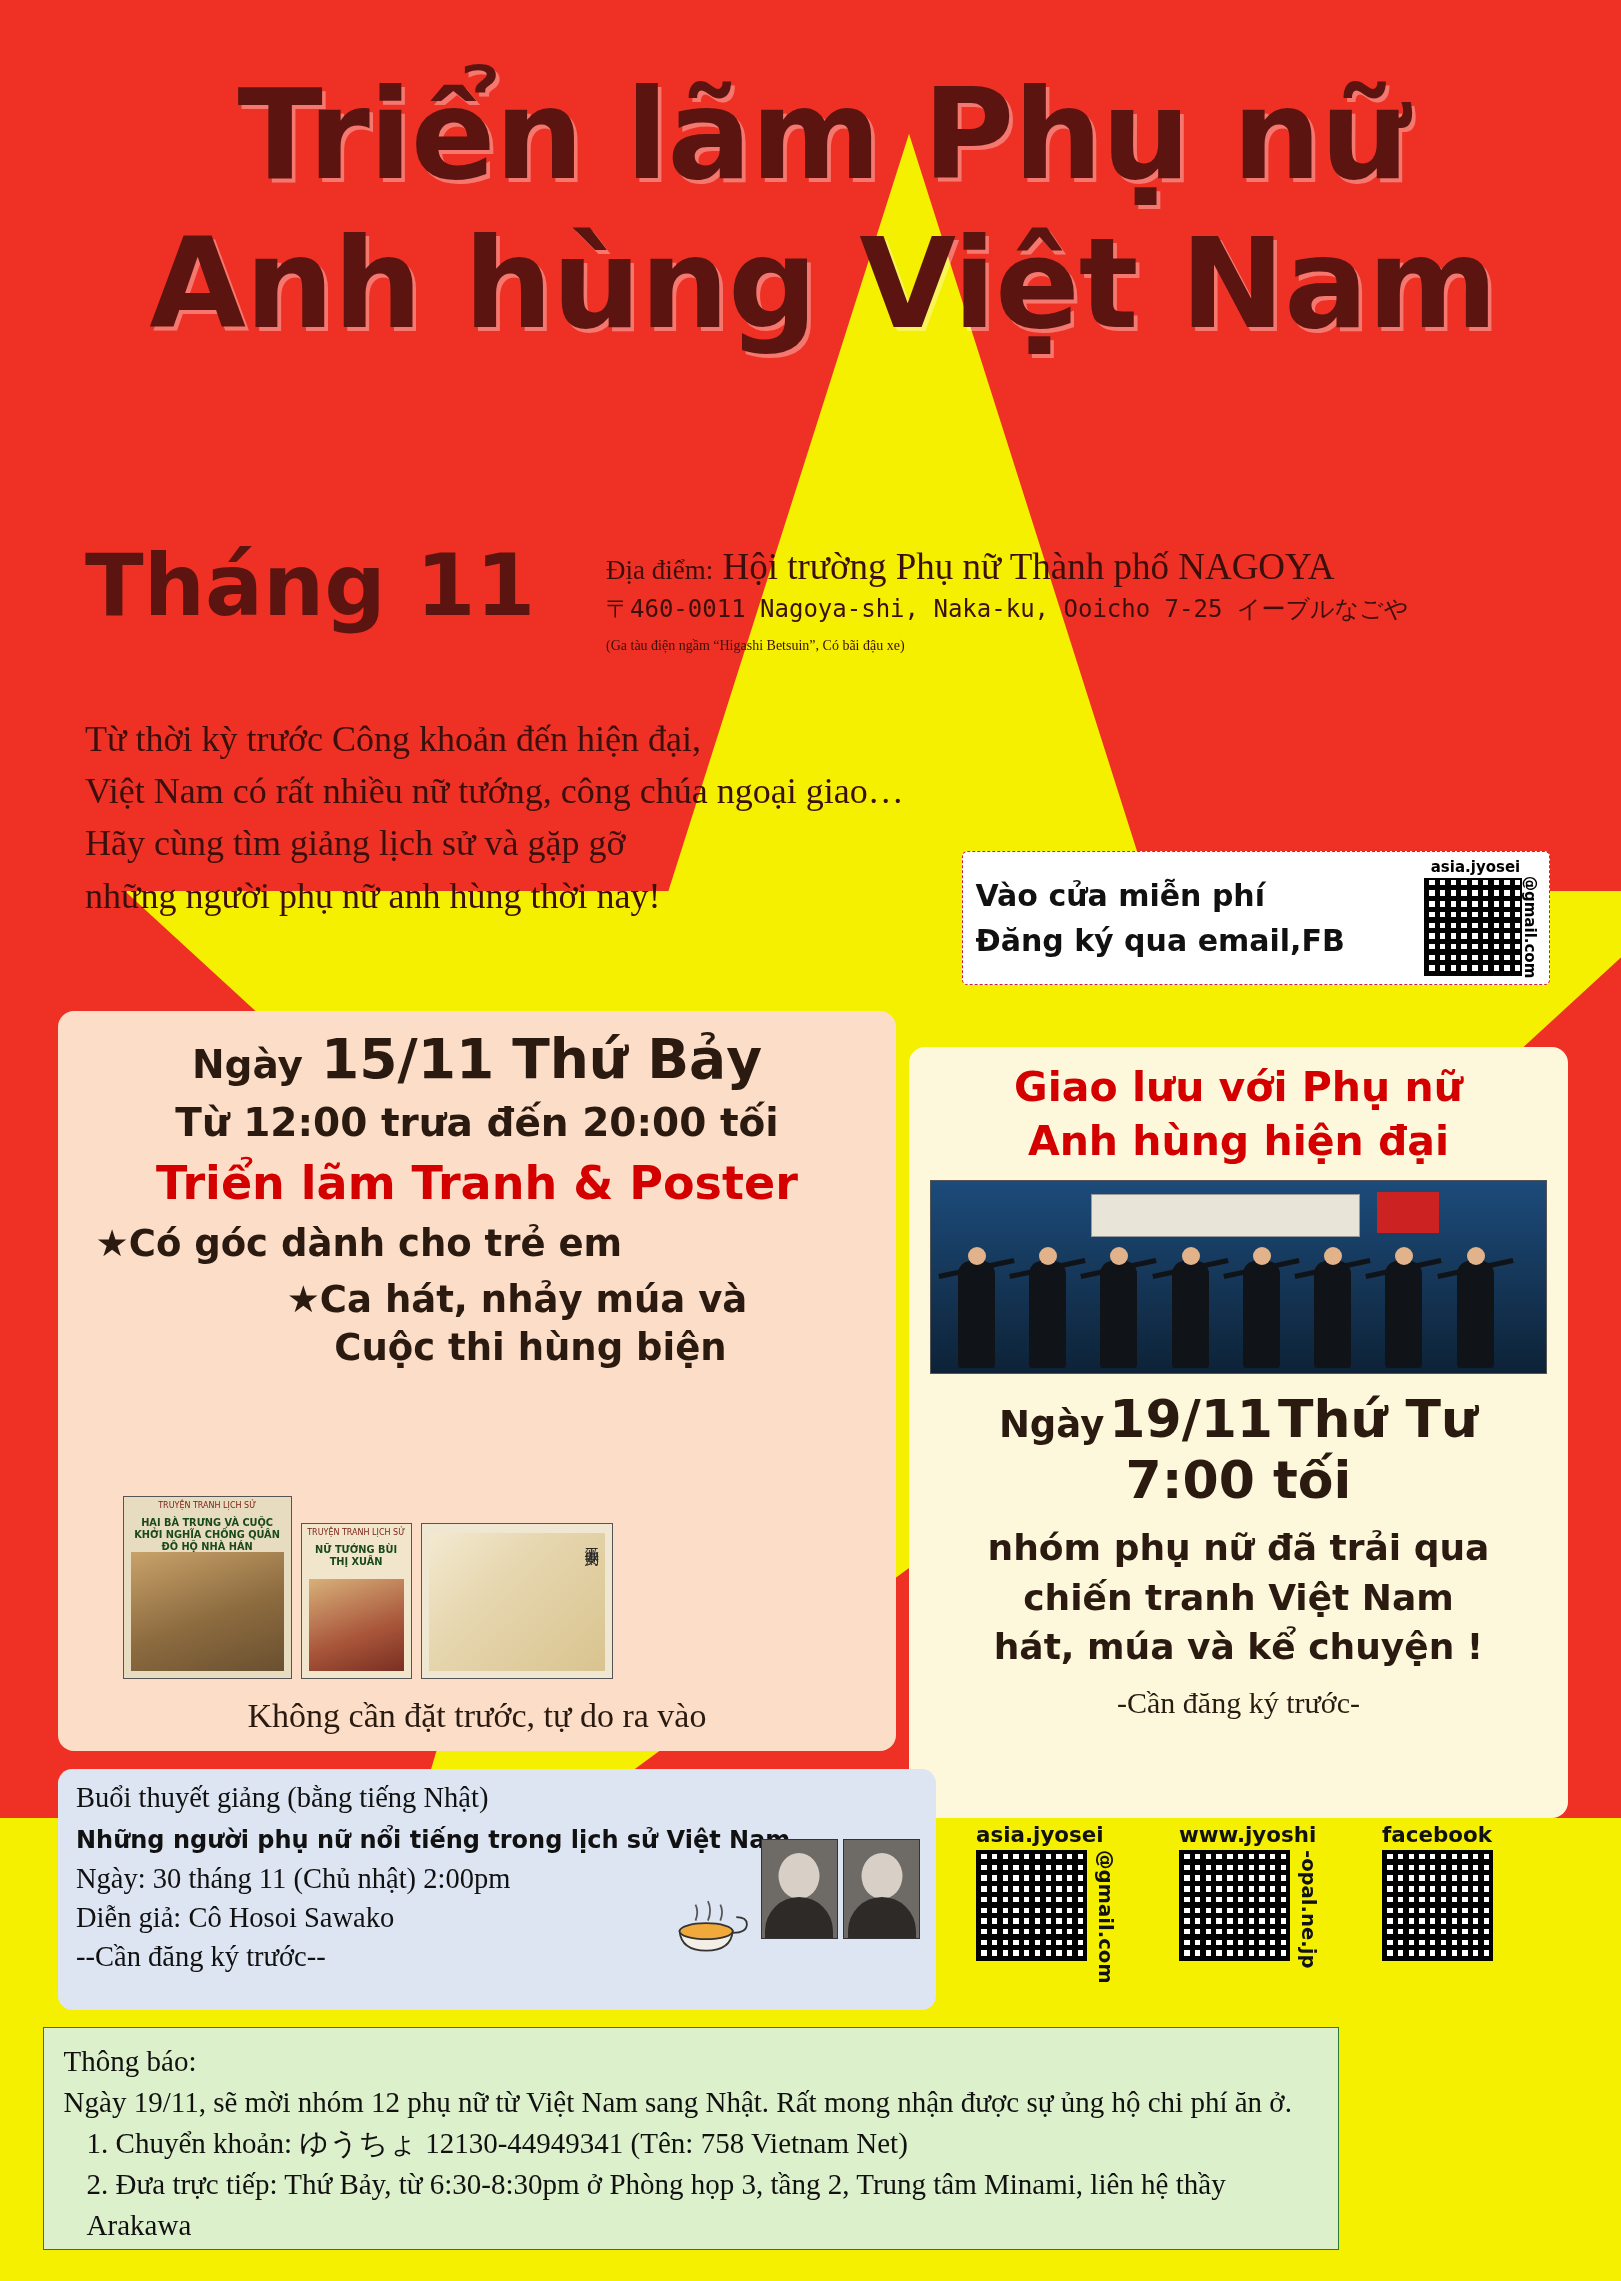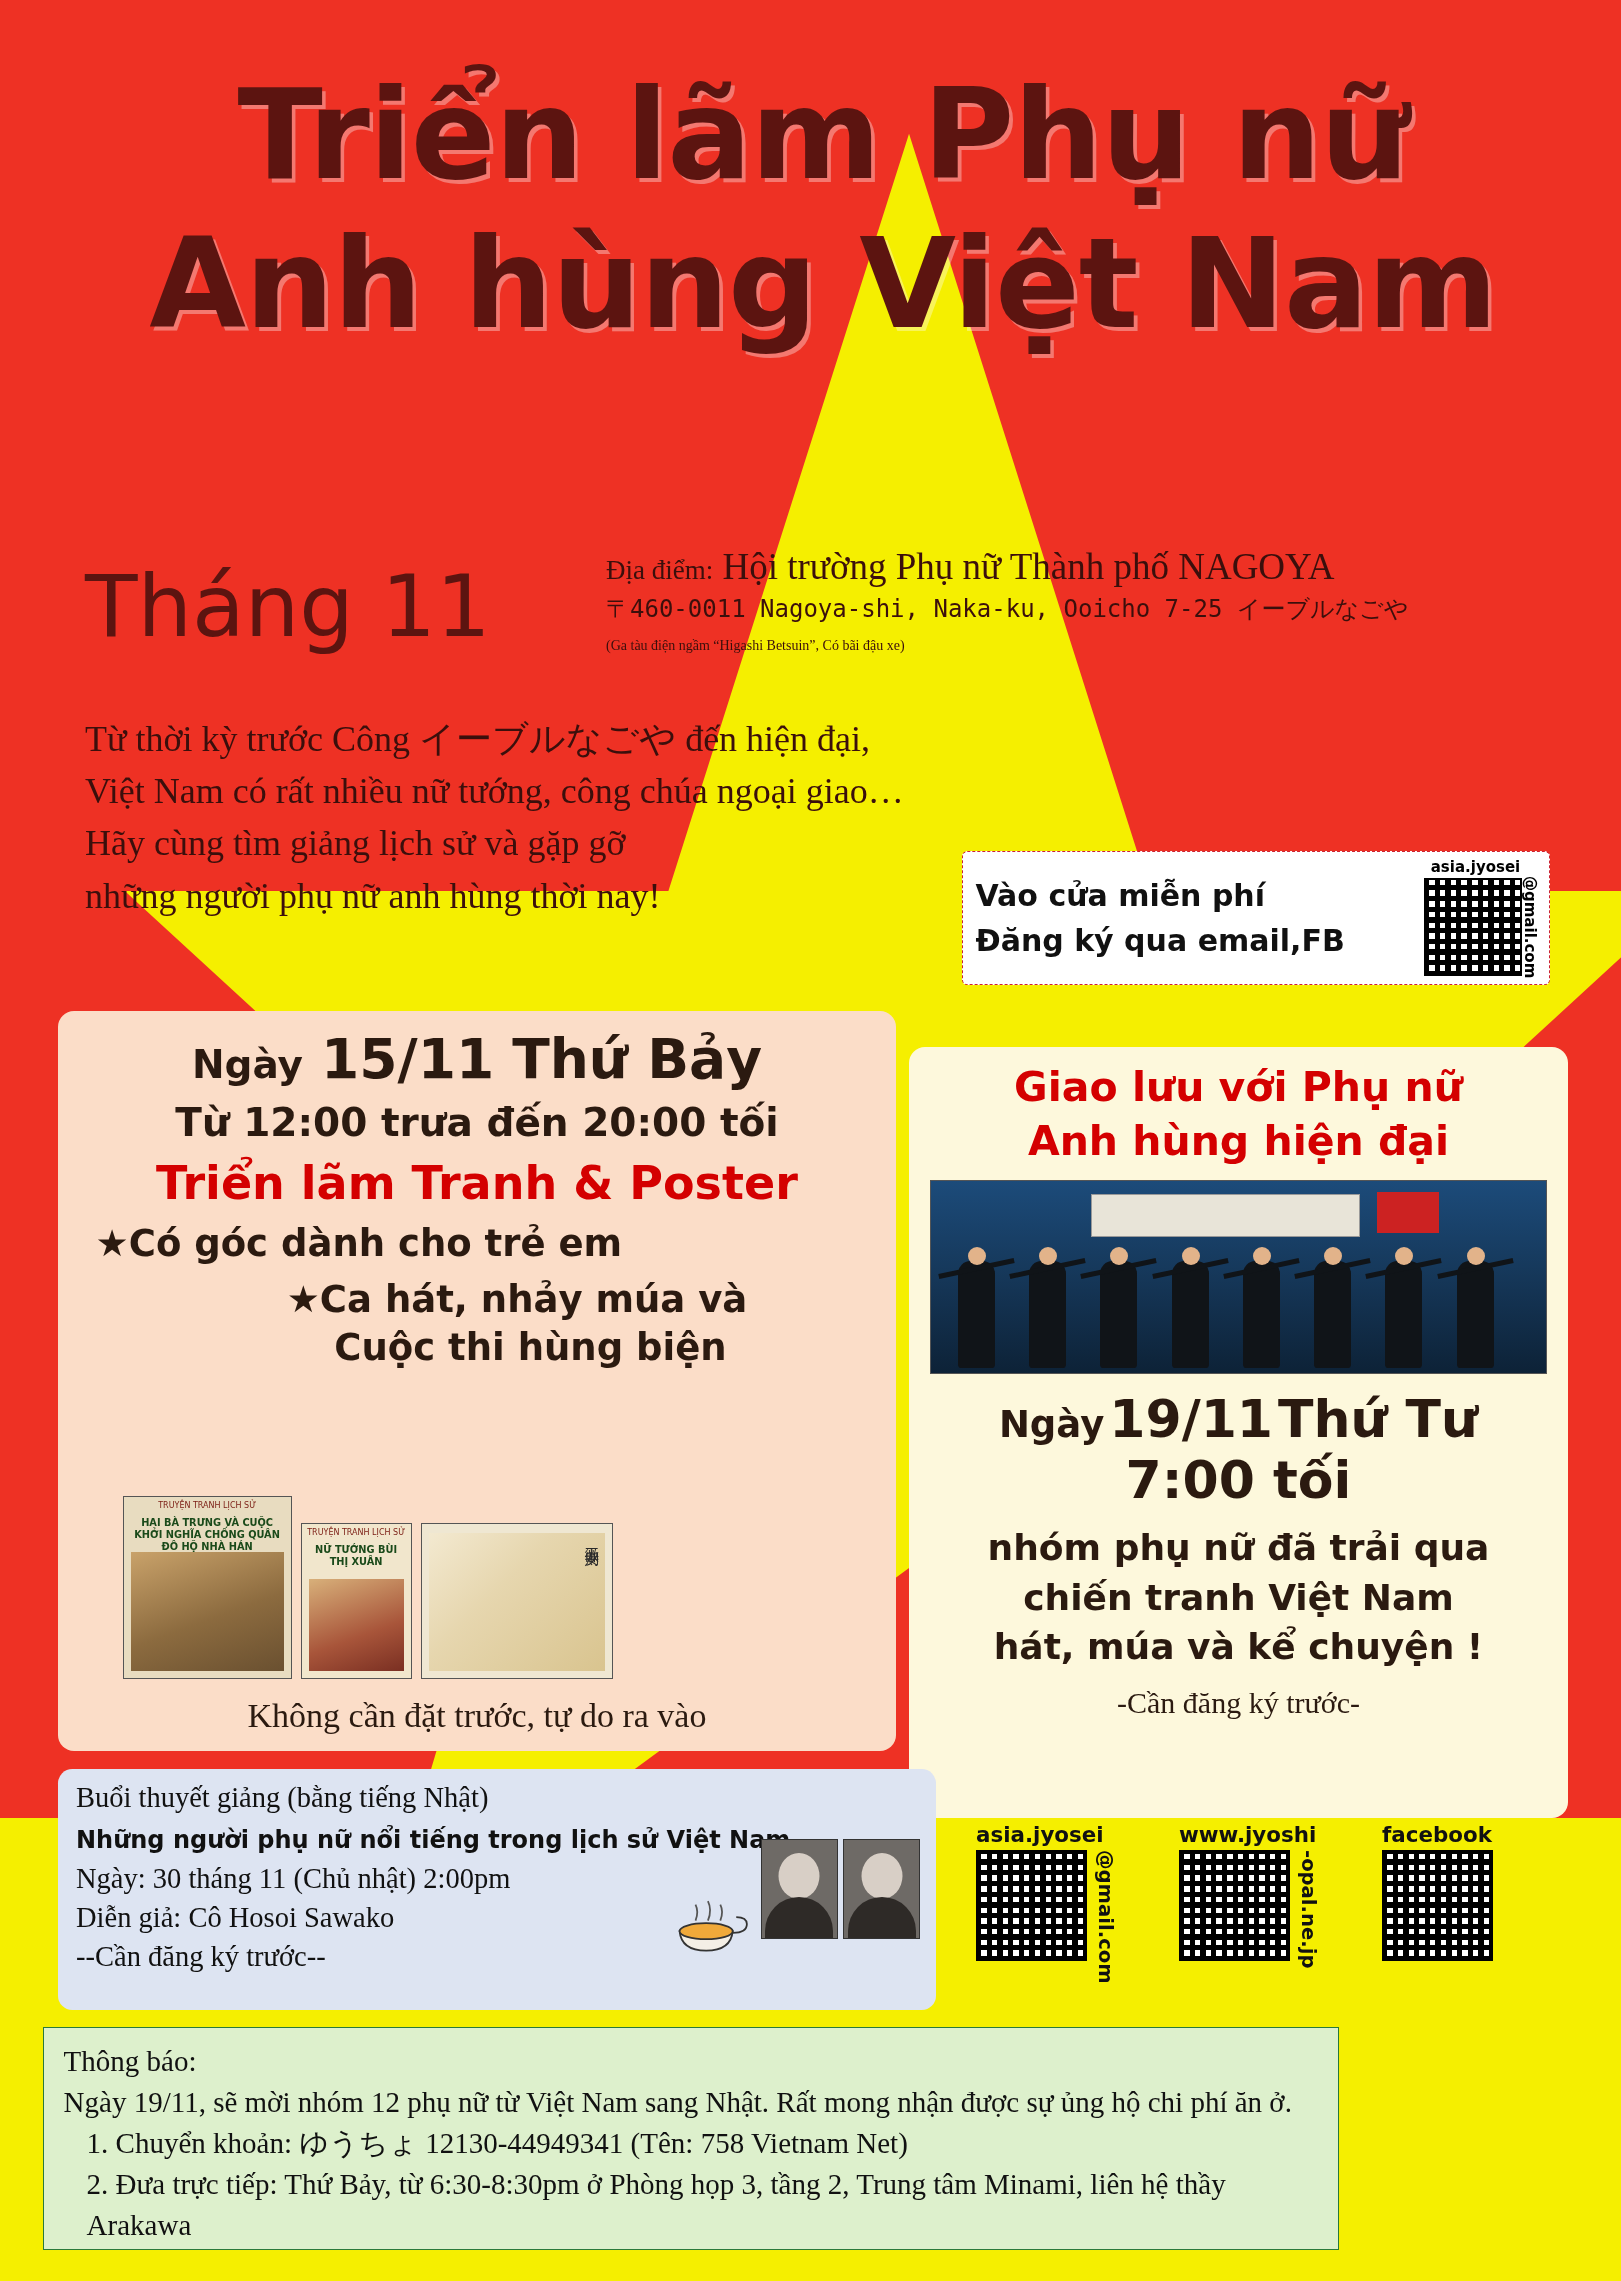--- a/index.html
+++ b/index.html
@@ -61,25 +61,24 @@
     text-shadow: 3.6px 3.6px 0 rgba(255,255,255,0.35);
     padding-left: 24px;
   }
   .title-line1 { font-size: 125px; }
   .title-line2 { font-size: 125px; margin-top: 21.4px;}
 
   .thang {
     position: absolute;
     left: 85px; top: 535px;
     font-family: "DejaVu Sans", sans-serif;
-    font-weight: normal;
+    font-weight: bold;
     font-size: 86px;
     color: #5c1410;
     z-index: 6;
-    margin-top: 21px;
   }
 
   
   .venue {
     position: absolute;
     left: 606px; top: 545px;
     width: 980px;
     z-index: 6;
     color: #3b0f0c;
   }
@@ -503,21 +502,21 @@
   <div class="venue">
     <div class="venue-line1">
       <span class="lbl">Địa điểm:</span>
       <span>Hội trường Phụ nữ Thành phố NAGOYA</span>
     </div>
     <div class="venue-line2">〒460-0011 Nagoya-shi, Naka-ku, Ooicho 7-25 イーブルなごや</div>
     <div class="venue-line3">(Ga tàu điện ngầm “Higashi Betsuin”, Có bãi đậu xe)</div>
   </div>
 
   <div class="intro">
-    <div>Từ thời kỳ trước Công イーブルなごや đến hiện đại,</div>
+    <div>Từ thời kỳ trước Công khoản đến hiện đại,</div>
     <div>Việt Nam có rất nhiều nữ tướng, công chúa ngoại giao…</div>
     <div>Hãy cùng tìm giảng lịch sử và gặp gỡ</div>
     <div>những người phụ nữ anh hùng thời nay!</div>
   </div>
 
   <div class="free-box">
     <div class="free-text">
       <div>Vào cửa miễn phí</div>
       <div>Đăng ký qua email,FB</div>
     </div>

